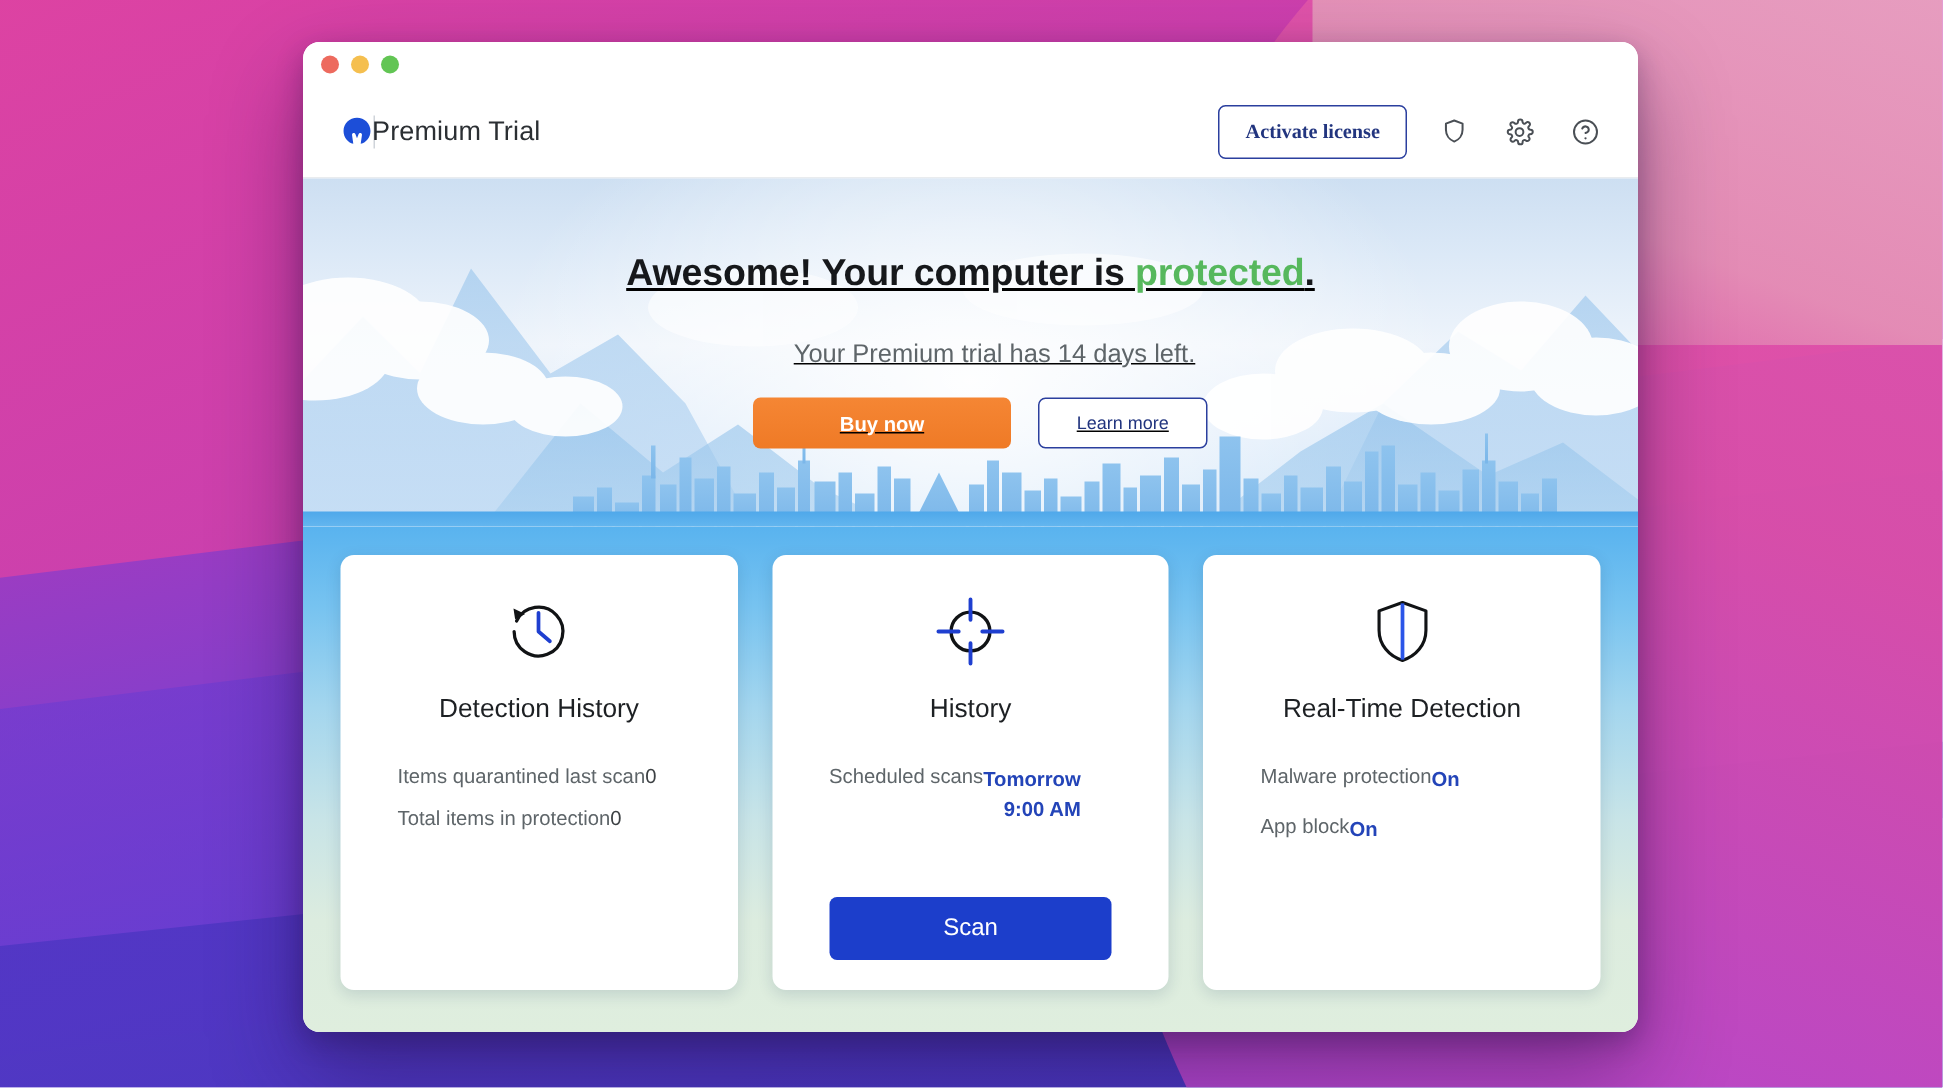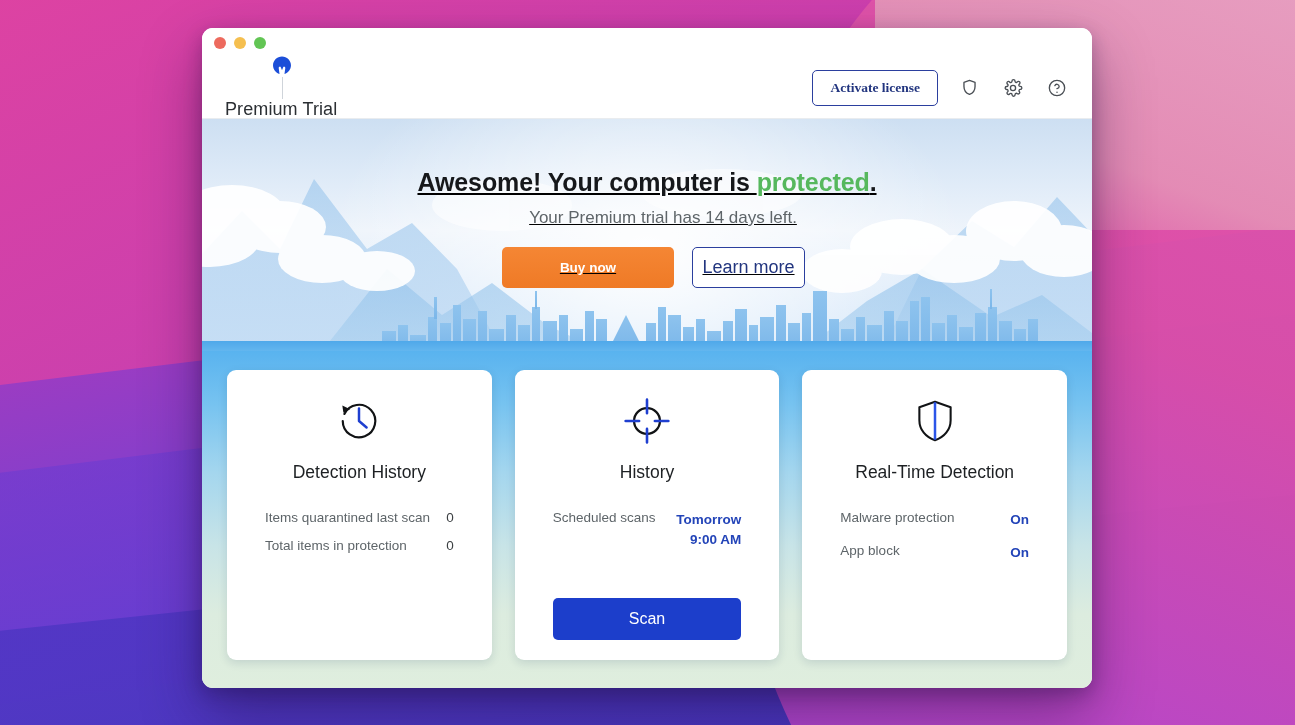--- a/index.html
+++ b/index.html
@@ -99,21 +99,21 @@
   .light.green  { background: #62c554; }
 
   .appbar {
     height: 62px;
     background: #ffffff;
     display: flex;
     align-items: center;
     padding: 0 22px 0 25px;
     border-bottom: 1px solid #e9ecef;
   }
-  .brand { display: flex; align-items: center; gap: 0; flex-direction: column; }
+  .brand { display: flex; align-items: center; gap: 0; }
   .brand-mark { width: 22px; height: 22px; display: block; }
   .brand-divider {
     width: 1px; height: 22px; background: #cfd4da;
   }
   .brand-title {
     font-size: 18px;
     color: #2b2f33;
     letter-spacing: .1px;
     margin-left: -2px;
   }
@@ -169,21 +169,21 @@
     text-decoration: underline;
   }
   .hero-title {
     font-size: 25px;
     font-weight: bold;
     color: #16181b;
     letter-spacing: -.1px;
   }
   .hero-title .ok { color: #56b85d; }
   .hero-sub {
-    margin-top: 11px;
+    margin-top: 29px;
     font-size: 17px;
     color: #5e6569;
     padding-left: 32px;
   }
   .hero-btns {
     margin-top: 19px;
     display: flex;
     justify-content: center;
     gap: 18px;
     padding-left: 13px;
@@ -200,21 +200,21 @@
     cursor: pointer;
     font-family: inherit;
   }
   .btn-learn {
     width: 113px;
     padding: 9px 0;
     border: 1px solid #2b3f9e;
     border-radius: 5px;
     background: #ffffff;
     color: #22357f;
-    font-size: 18px;
+    font-size: 12px;
     cursor: pointer;
     font-family: inherit;
   }
 
   
   .cards-area {
     position: relative;
     height: 337px;
     padding: 19px 25px 0;
     display: flex;
@@ -248,21 +248,20 @@
   }
   .card-rows {
     margin-top: 27px;
     width: 100%;
     display: flex;
     flex-direction: column;
     gap: 13px;
   }
   .card-row {
     display: flex;
-    justify-content: space-between;
     align-items: flex-start;
     font-size: 13.5px;
   }
   .row-label { color: #5e6569; }
   .row-value { color: #3c4043; font-weight: normal; text-align: right; white-space: pre-line; }
   .row-value.accent { color: #2344b8; font-weight: bold; line-height: 1.45; }
   .card-footer { margin-top: auto; width: 100%; }
   .btn-scan {
     width: 100%;
     padding: 12px 0;

